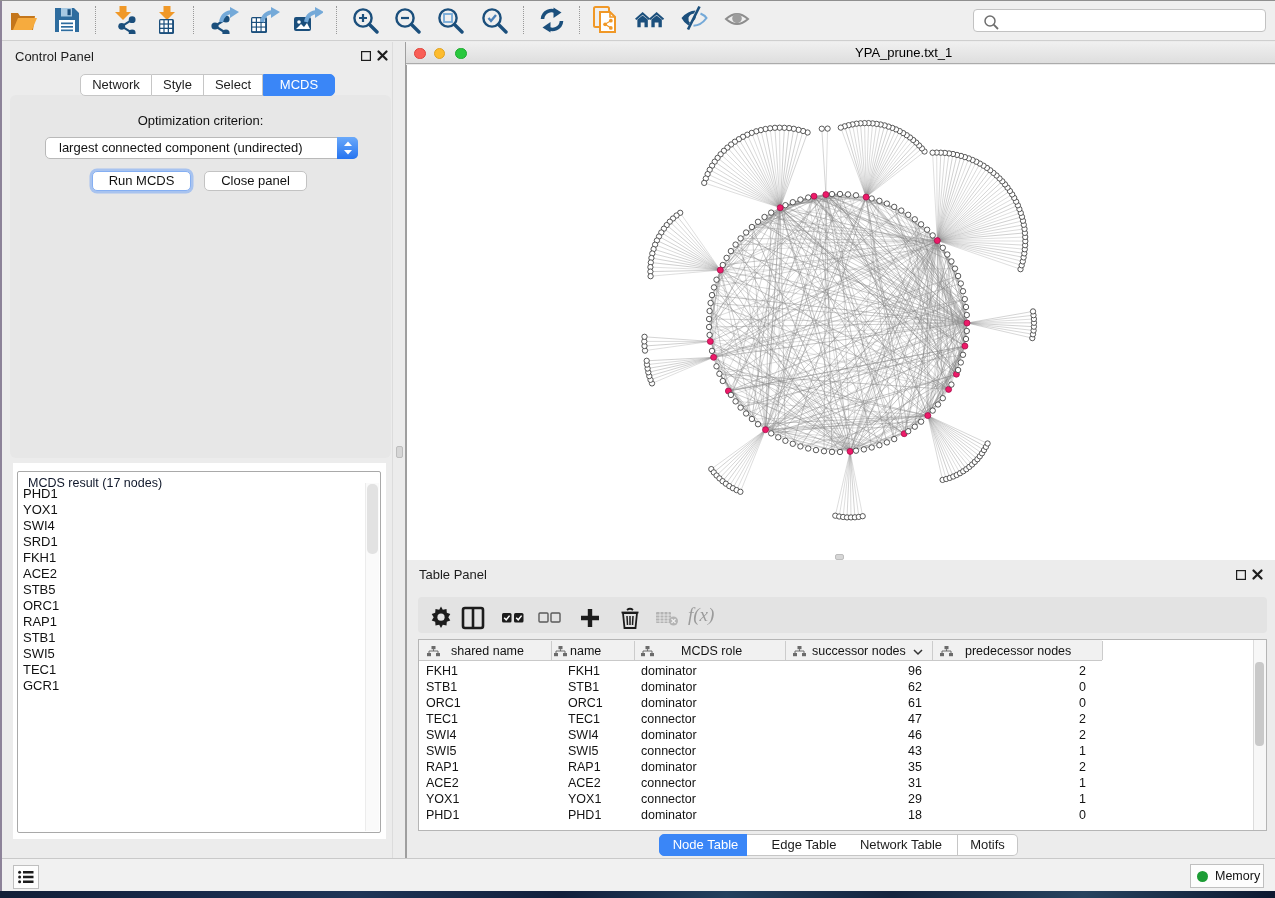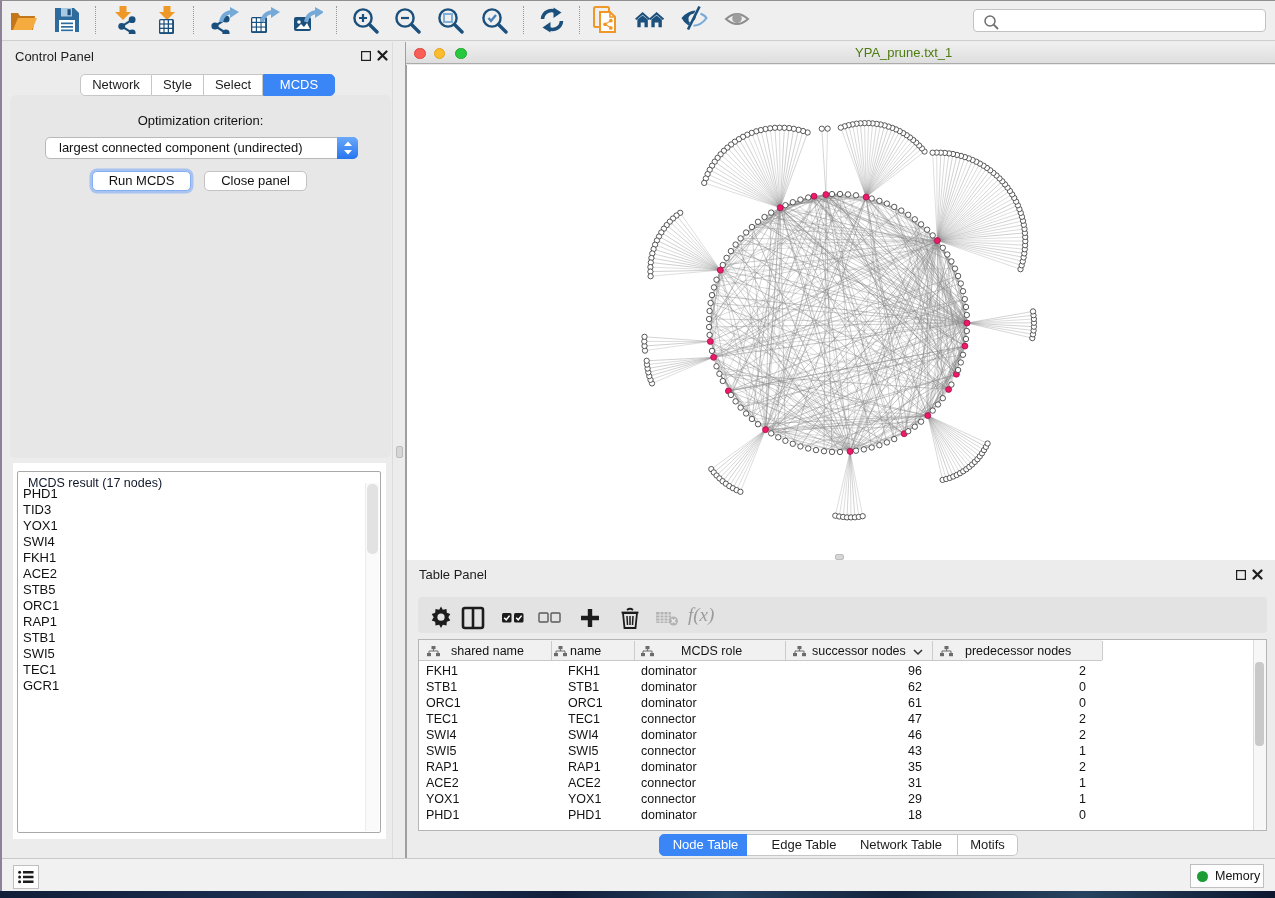--- a/index.html
+++ b/index.html
@@ -29,21 +29,21 @@
 #legend{left:25px;top:476px;background:#fff;padding:0 3px;font-size:12.5px;color:#0f172a}
 #mlist{left:23px;top:486px;width:346px;height:348px;font-size:13px;color:#111;line-height:16px}
 #mscroll{left:365px;top:483px;width:14px;height:348px;background:#fafafa;border-left:1px solid #ececec}
 #mthumb{left:367px;top:484px;width:11px;height:70px;background:#e2e2e2;border-radius:5px}
 
 #vsplit{left:392px;top:42px;width:14px;height:816px;background:#ececec;border-left:1px solid #dcdcdc;border-right:1px solid #9f9f9f}
 #vgrip{left:396px;top:446px;width:7px;height:12px;background:#d6d6d6;border:1px solid #bdbdbd;border-radius:2px}
 
 #ntitle{left:406px;top:42px;width:869px;height:22px;background:linear-gradient(#f0f0f0,#dedede);border-bottom:1px solid #ababab}
 .tl{position:absolute;top:47.5px;width:11.5px;height:11.5px;border-radius:50%}
-#nname{left:855px;top:45px;font-size:13px;color:#4d7c0f;font-weight:500}
+#nname{left:855px;top:45px;font-size:13px;color:#000000;font-weight:500}
 #canvas{left:406px;top:65px;width:869px;height:495px;background:#fff;border-left:1px solid #9e9e9e}
 #hgrip{left:835px;top:554px;width:9px;height:6px;background:#d6d6d6;border:1px solid #bdbdbd;border-radius:2px}
 
 #tpanel{left:406px;top:560px;width:869px;height:298px;background:#ececec;border-left:1px solid #9e9e9e}
 #tp-title{left:419px;top:567px;font-size:13px;color:#1d1d1d}
 #tp-toolbar{left:418px;top:597px;width:849px;height:36px;background:#e3e3e3;border-radius:4px}
 #ttable{left:418px;top:639px;width:849px;height:192px;background:#fff;border:1px solid #b5b5b5}
 #thead{left:419px;top:640px;width:683px;height:21px;background:#f1f1f1;border-bottom:1px solid #c9c9c9}
 .hsep{position:absolute;top:641px;width:0;height:19px;border-left:1px solid #cccccc}
 .hlbl{position:absolute;top:644px;font-size:12.5px;color:#131313}
@@ -222,23 +222,23 @@
         <path d="M3 10 L7 14.5 L11 10 Z" fill="#fff"></path>
       </svg>
     </div></div>
 <div class="abs btn" id="runbtn">Run MCDS</div>
 <div class="abs btn" id="closebtn">Close panel</div>
 <div class="abs" id="results"></div>
 <div class="abs" id="fieldset"></div>
 <div class="abs" id="legend">MCDS result (17 nodes)</div>
 <div class="abs" id="mlist">
     <div>PHD1</div>
-    <div>TID3</div>
     <div>YOX1</div>
     <div>SWI4</div>
+    <div>SRD1</div>
     <div>FKH1</div>
     <div>ACE2</div>
     <div>STB5</div>
     <div>ORC1</div>
     <div>RAP1</div>
     <div>STB1</div>
     <div>SWI5</div>
     <div>TEC1</div>
     <div>GCR1</div>
   </div>

